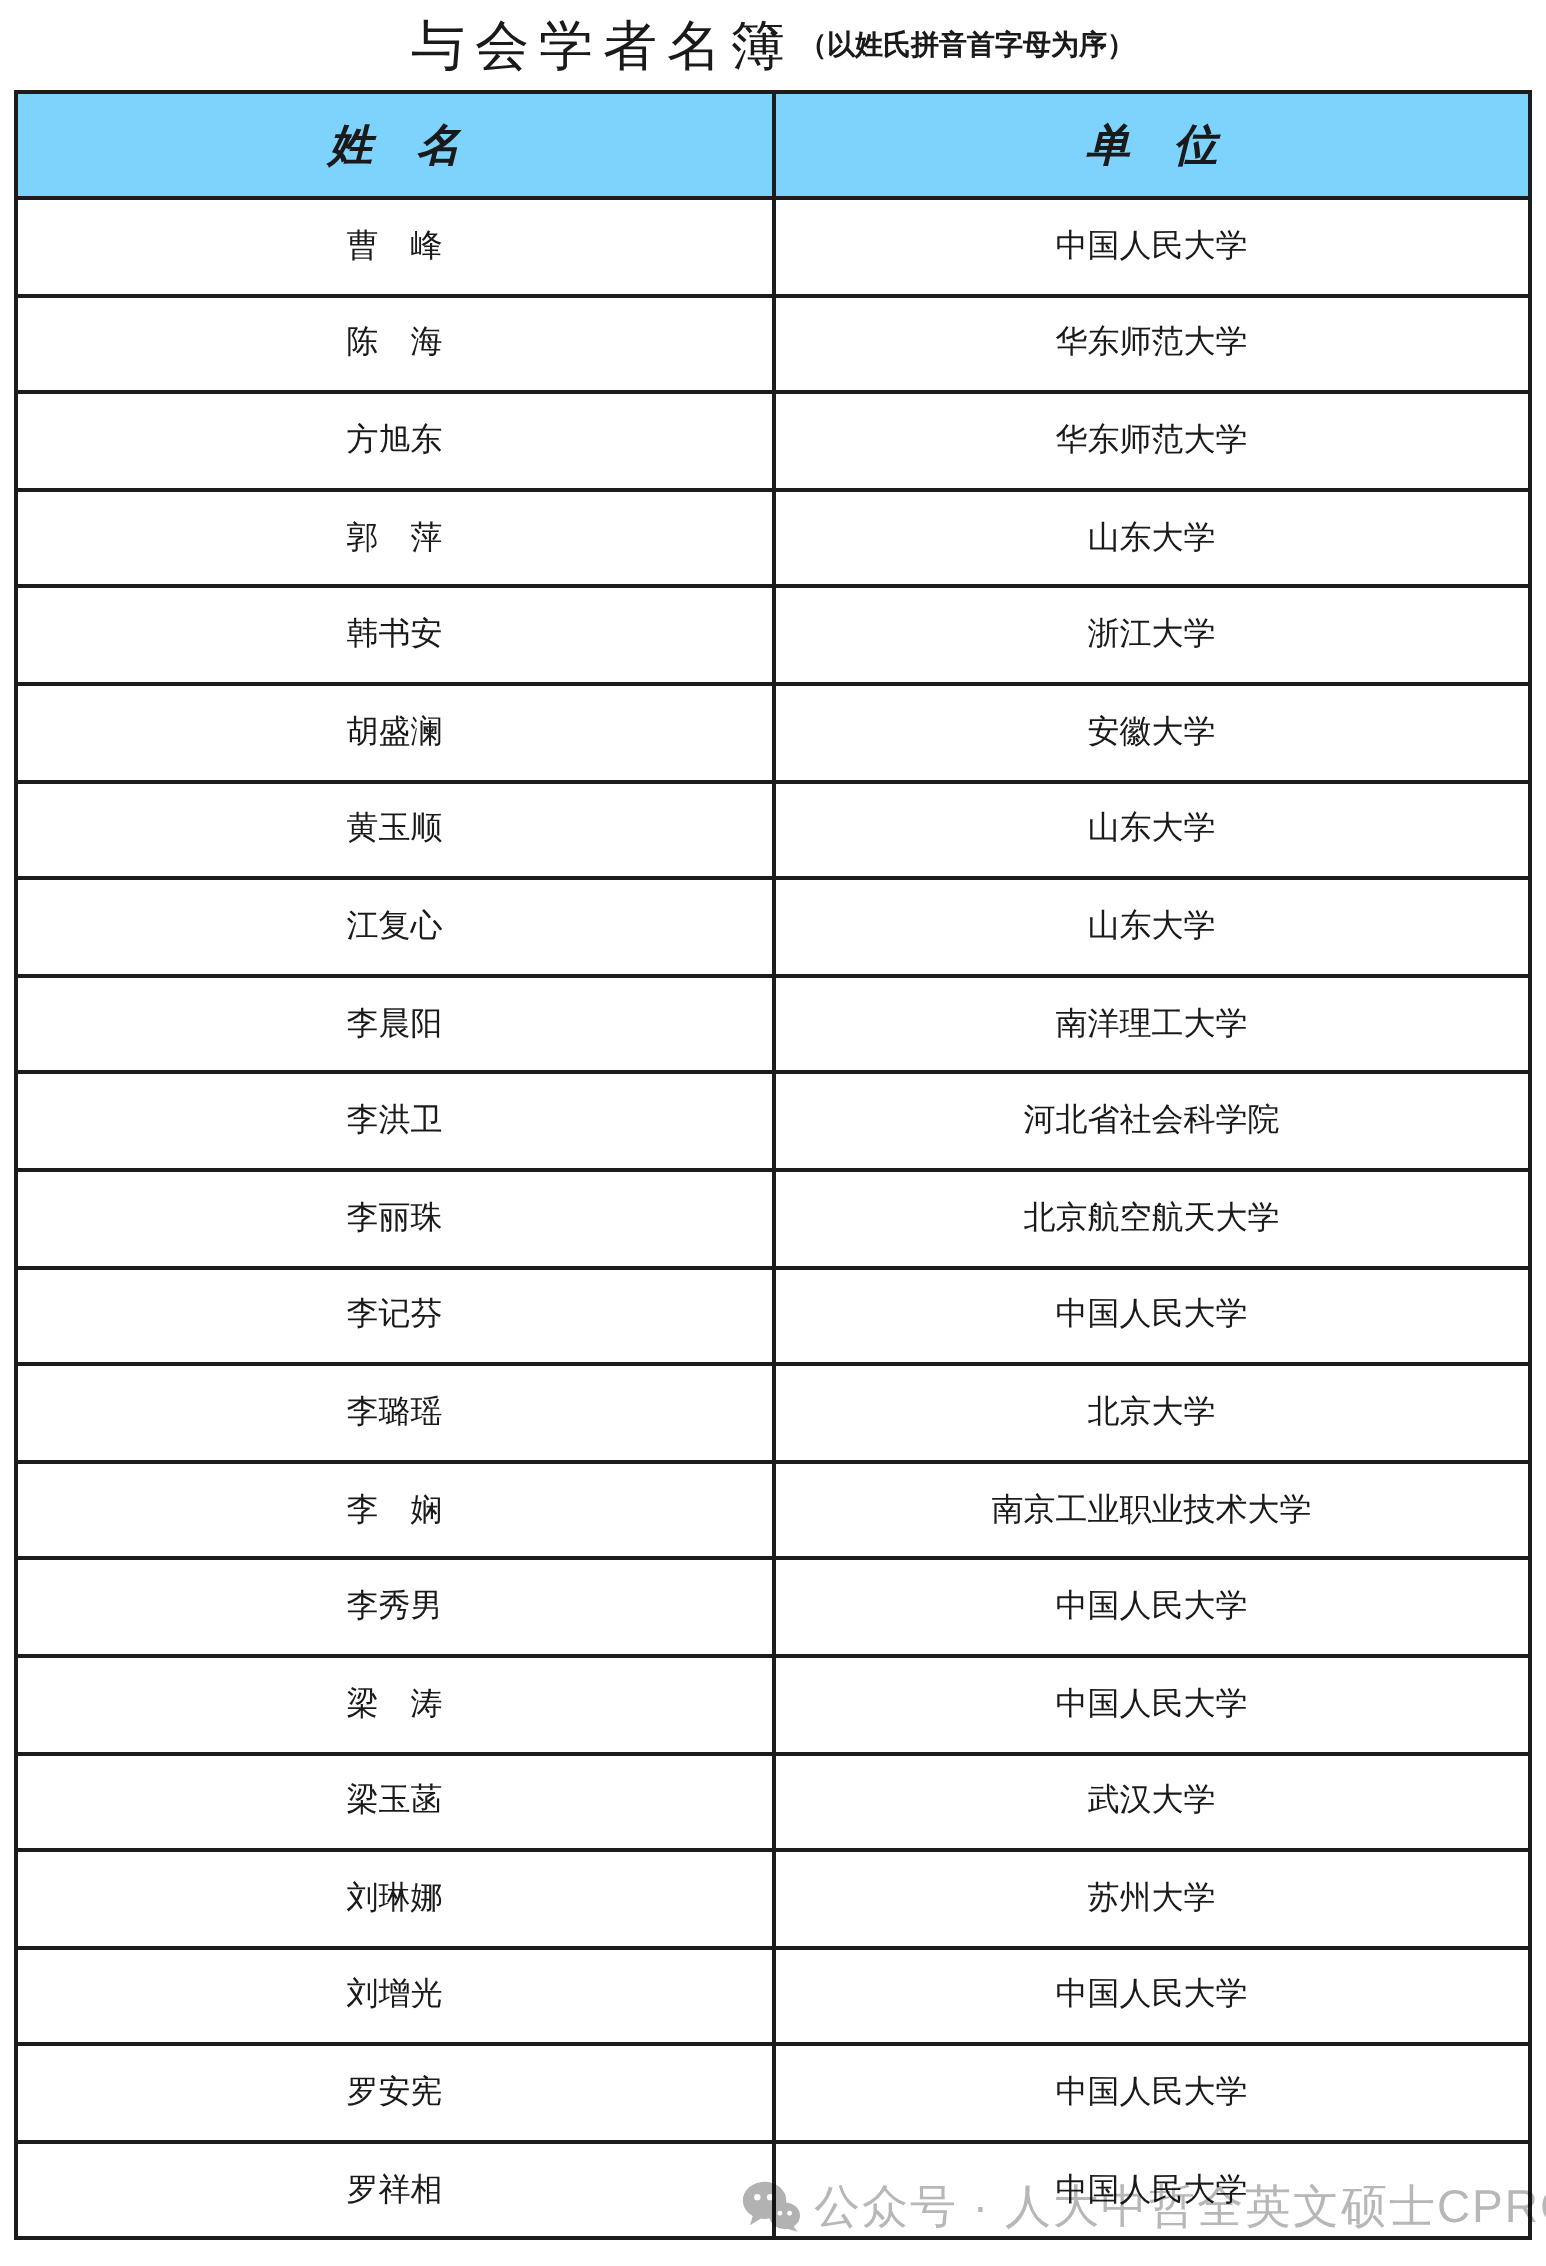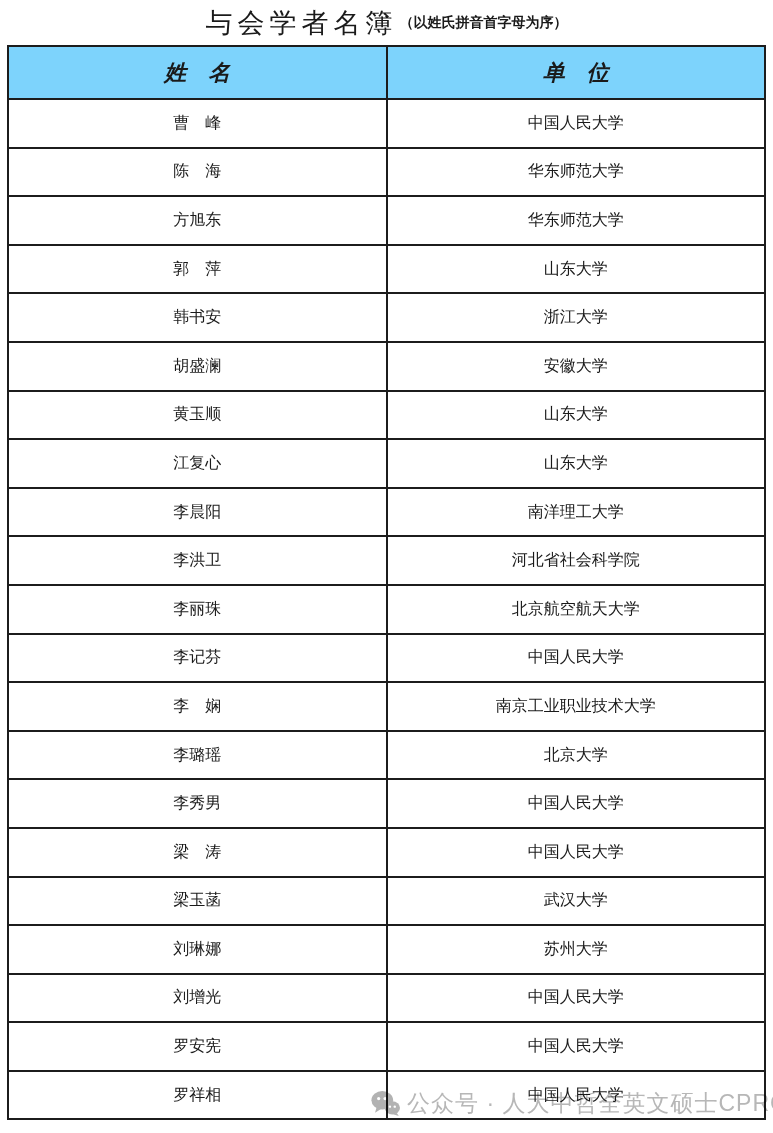--- a/index.html
+++ b/index.html
@@ -148,26 +148,26 @@
       </tr>
       <tr>
         <td>李丽珠</td>
         <td>北京航空航天大学</td>
       </tr>
       <tr>
         <td>李记芬</td>
         <td>中国人民大学</td>
       </tr>
       <tr>
+        <td>李璐瑶</td>
+        <td>北京大学</td>
+      </tr>
+      <tr>
         <td>李　娴</td>
         <td>南京工业职业技术大学</td>
-      </tr>
-      <tr>
-        <td>李璐瑶</td>
-        <td>北京大学</td>
       </tr>
       <tr>
         <td>李秀男</td>
         <td>中国人民大学</td>
       </tr>
       <tr>
         <td>梁　涛</td>
         <td>中国人民大学</td>
       </tr>
       <tr>

